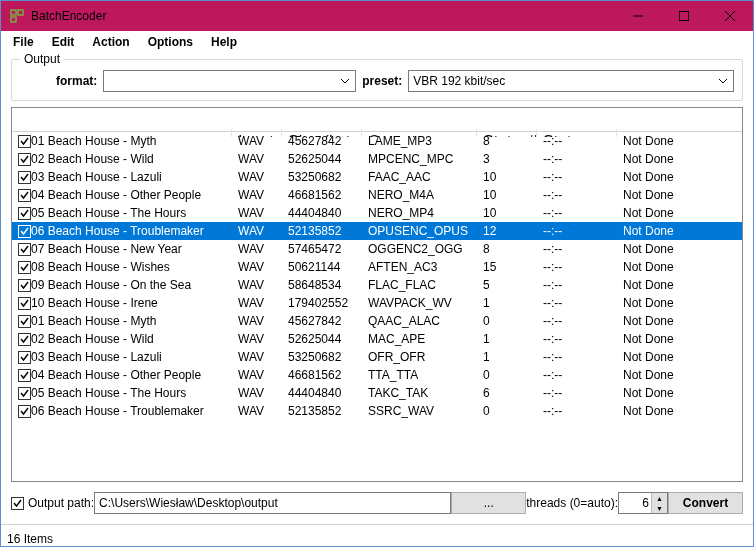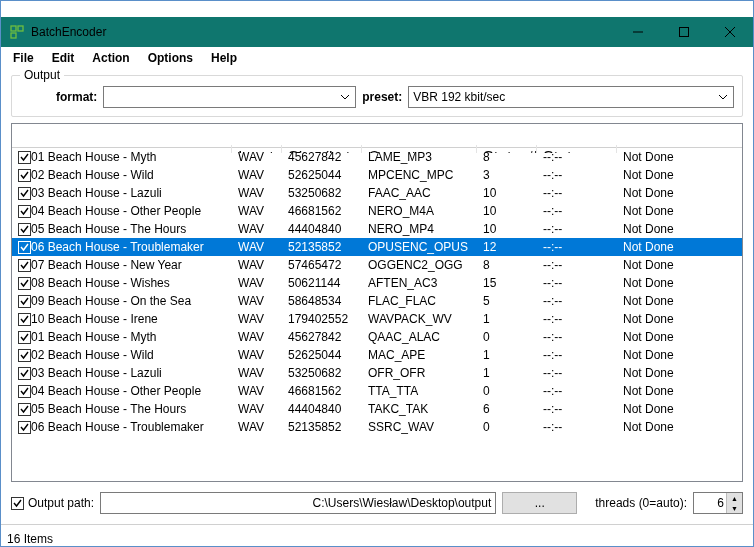--- a/index.html
+++ b/index.html
@@ -16,22 +16,21 @@
     border: 1px solid #5a8fc9;
     display: flex;
     flex-direction: column;
     background: #fff;
   }
   .titlebar {
     height: 30px;
     display: flex;
     align-items: center;
     padding-left: 8px;
-    background: #0f766e;
-    margin-top: 16px;
+    background: #be185d;
   }
   .titlebar .app-icon {
     width: 16px; height: 16px;
     margin-right: 6px;
     display: inline-flex;
     align-items: center;
     justify-content: center;
   }
   .titlebar .title { font-size: 12px; }
   .titlebar .spacer { flex: 1; }
@@ -150,35 +149,33 @@
     display: inline-flex;
     align-items: center;
     justify-content: center;
     flex-shrink: 0;
   }
   .cb svg { display: block; }
   .row.selected .cb { border-color: #fff; background: #0078d7; }
   .bottomrow {
     display: flex;
     align-items: center;
-    gap: 6px;
     height: 26px;
   }
   .bottomrow .cbwrap {
     display: flex; align-items: center; gap: 4px;
   }
   .textfield {
     flex: 1;
     height: 22px;
     border: 1px solid #7a7a7a;
     padding: 0 4px;
     display: flex;
     align-items: center;
     background: #fff;
-    justify-content: flex-end;
   }
   .btn {
     height: 22px;
     border: 1px solid #adadad;
     background: #e1e1e1;
     padding: 0 12px;
     display: flex;
     align-items: center;
     justify-content: center;
     font-size: 12px;
@@ -569,28 +566,31 @@
             </svg>
         </span>
         <span>Output path:</span>
       </div>
       <div class="textfield">
         <span>C:\Users\Wiesław\Desktop\output</span>
       </div>
       <div class="btn" style="width:75px">
         <span>...</span>
       </div>
-      <span style="margin-left:12px">threads (0=auto):</span>
+      <span style="">threads (0=auto):</span>
       <div class="spin">
         <span class="val">6</span>
         <div class="spinbtns">
           <div>▲</div>
           <div>▼</div>
         </div>
       </div>
+      <div class="btn convertbtn">
+        <span>Convert</span>
+      </div>
     </div>
 
   </div>
 
   <div class="statusbar">
     <span>16 Items</span>
   </div>
 
 </div>
 

